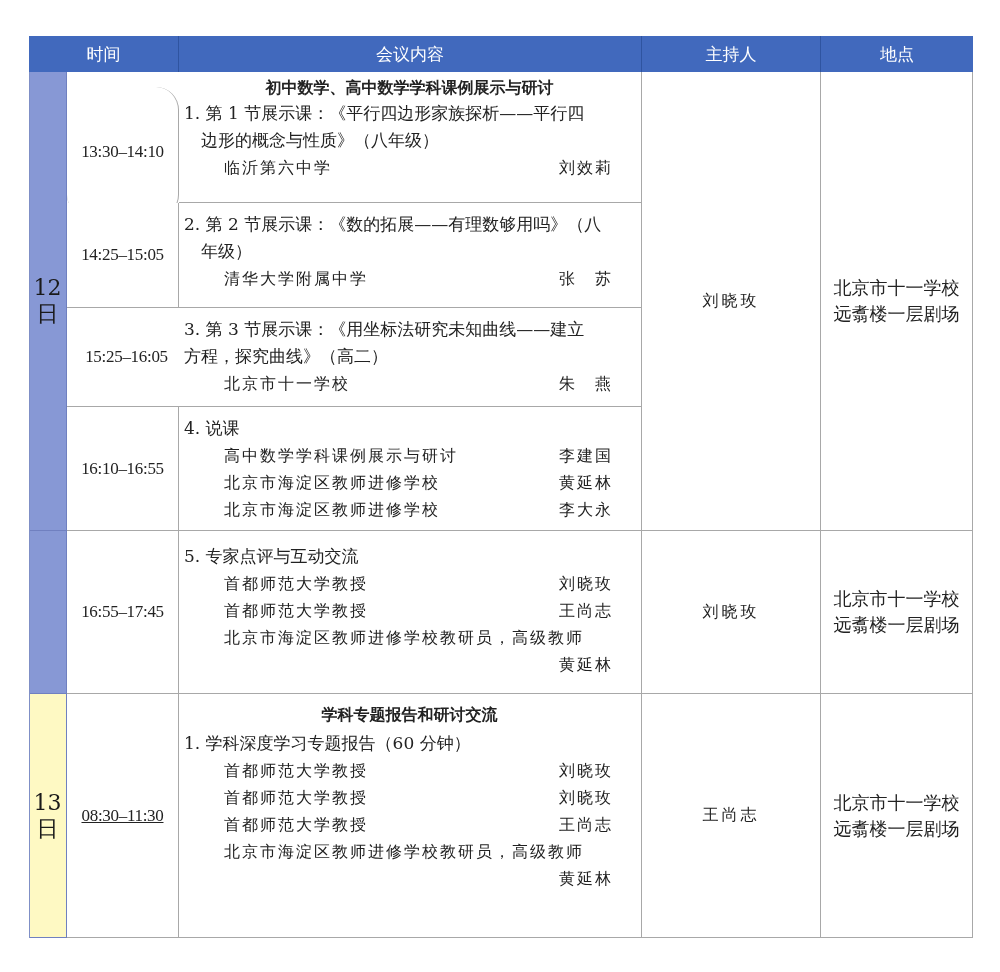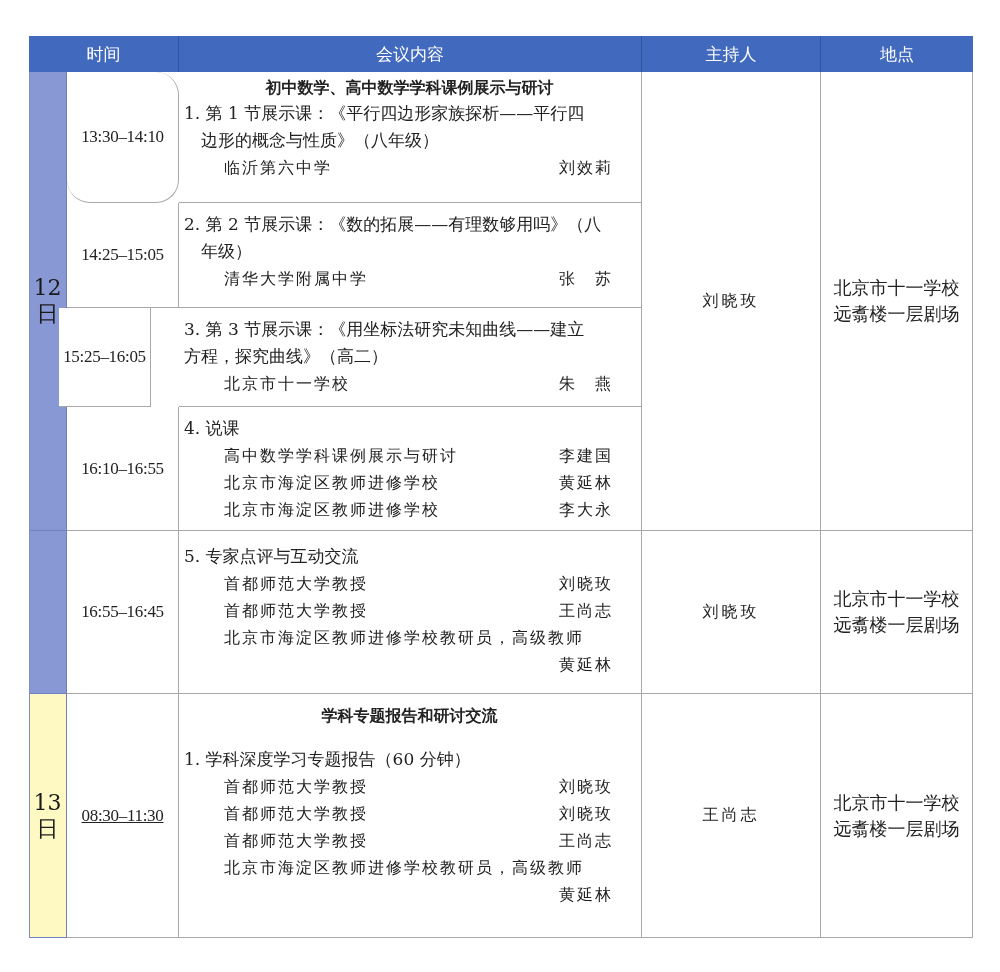--- a/index.html
+++ b/index.html
@@ -46,25 +46,25 @@
       </div>
   </div>
   <div class="cell day" style="left:0;top:495px;width:38px;height:163px;"></div>
   <div class="cell day d13" style="left:0;top:658px;width:38px;height:244px;">
     <div>
         <div>13</div>
         <div>日</div>
       </div>
   </div>
 
-  <div class="cell time" style="left:38px;top:36px;width:112px;height:131px;border-radius:23px;">13:30–14:10</div>
+  <div class="cell time" style="left:38px;top:51px;width:112px;height:131px;border-radius:23px;">13:30–14:10</div>
   <div class="cell time" style="left:38px;top:167px;width:112px;height:105px;">14:25–15:05</div>
-  <div class="cell time" style="left:30px;top:272px;width:92px;height:99px;">15:25–16:05</div>
+  <div class="cell time" style="left:38px;top:272px;width:120px;height:99px;">15:25–16:05</div>
   <div class="cell time" style="left:38px;top:371px;width:112px;height:124px;">16:10–16:55</div>
-  <div class="cell time" style="left:38px;top:495px;width:112px;height:163px;">16:55–16:45</div>
+  <div class="cell time" style="left:38px;top:495px;width:112px;height:163px;">16:55–17:45</div>
   <div class="cell time" style="left:38px;top:658px;width:112px;height:244px;text-decoration:underline;">08:30–11:30</div>
 
   <div class="cell content" style="left:150px;top:36px;width:463px;height:131px;">
     <div class="stitle">初中数学、高中数学学科课例展示与研讨</div>
     <div class="item">
       <div>1. 第 1 节展示课：《平行四边形家族探析——平行四</div>
       <div class="wrap" style="padding-left:17px;">边形的概念与性质》（八年级）</div>
     </div>
     <div class="person">
         <span>临沂第六中学</span>
@@ -119,21 +119,21 @@
     <div class="person">
         <span>北京市海淀区教师进修学校教研员，高级教师</span>
         <span></span>
       </div>
     <div class="person right">
         <span>黄延林</span>
       </div>
   </div>
 
   <div class="cell content" style="left:150px;top:658px;width:463px;height:244px;padding-top:10px;">
-    <div class="stitle" style="margin-top:0;margin-bottom:18px;">学科专题报告和研讨交流</div>
+    <div class="stitle" style="margin-top:0;margin-bottom:2px;font-family:Liberation Mono, monospace;">学科专题报告和研讨交流</div>
     <div>1. 学科深度学习专题报告（60 分钟）</div>
     <div class="person">
         <span>首都师范大学教授</span>
         <span>刘晓玫</span>
       </div>
     <div class="person">
         <span>首都师范大学教授</span>
         <span>刘晓玫</span>
       </div>
     <div class="person">

